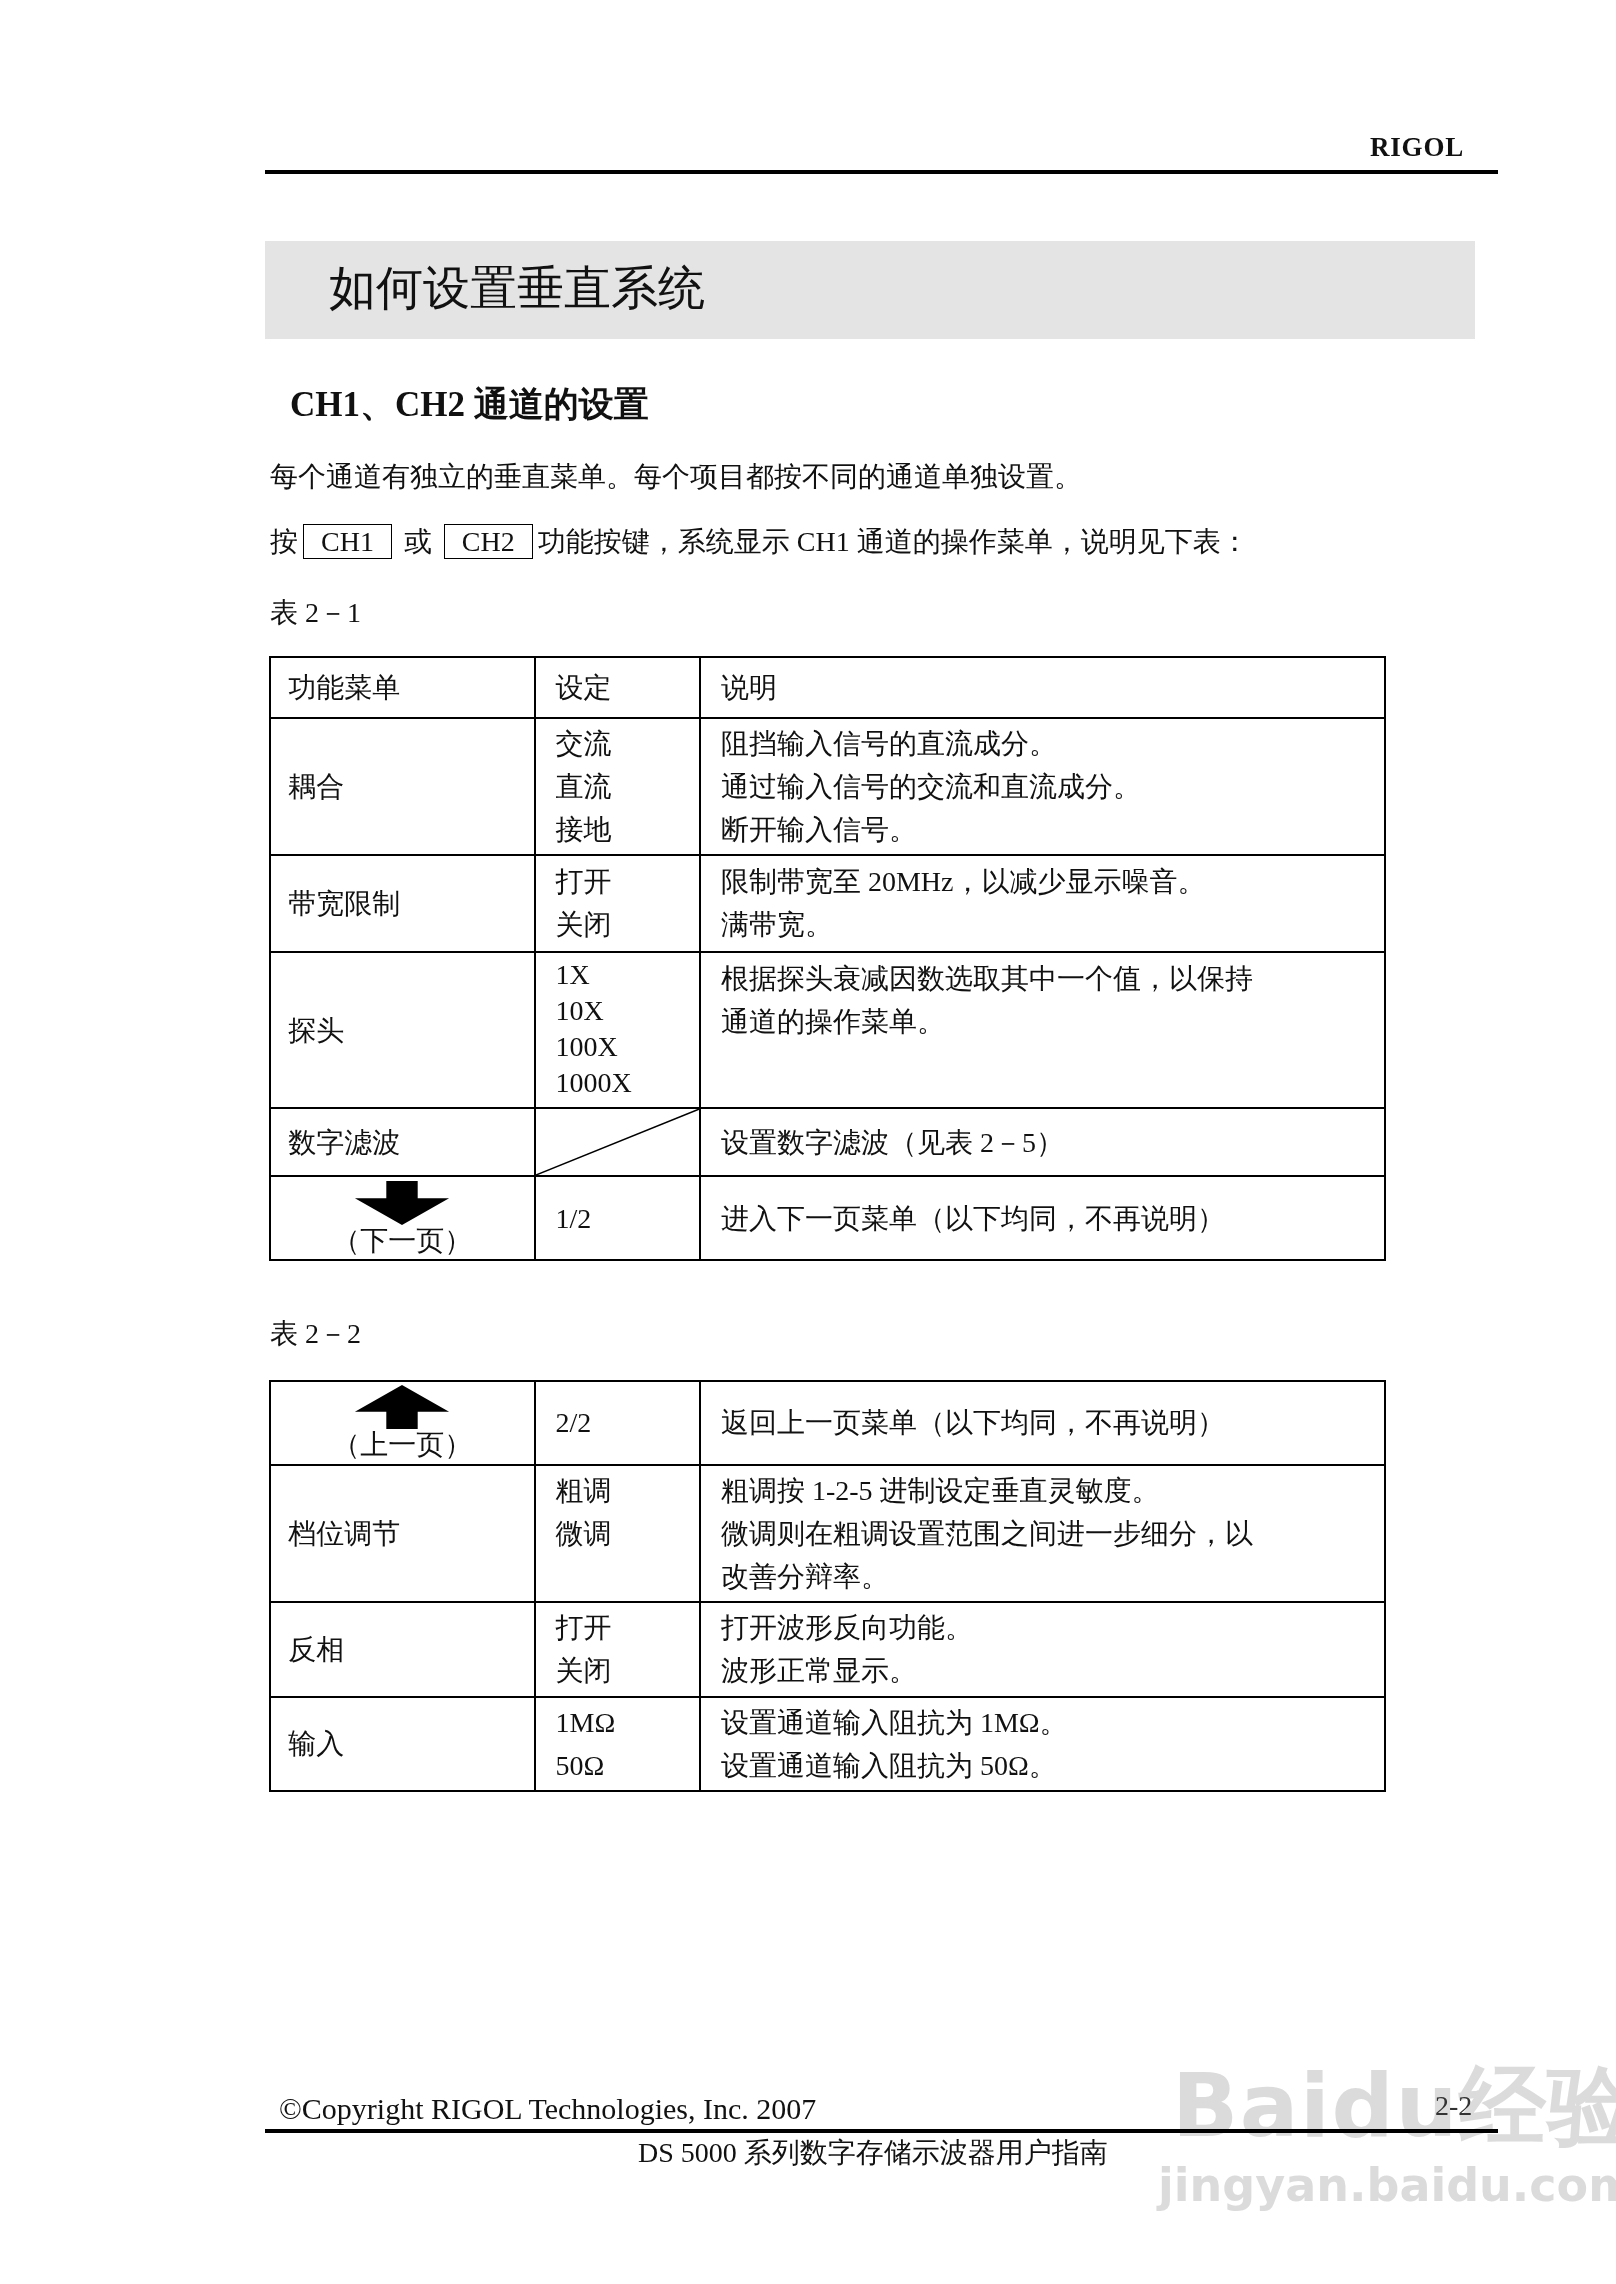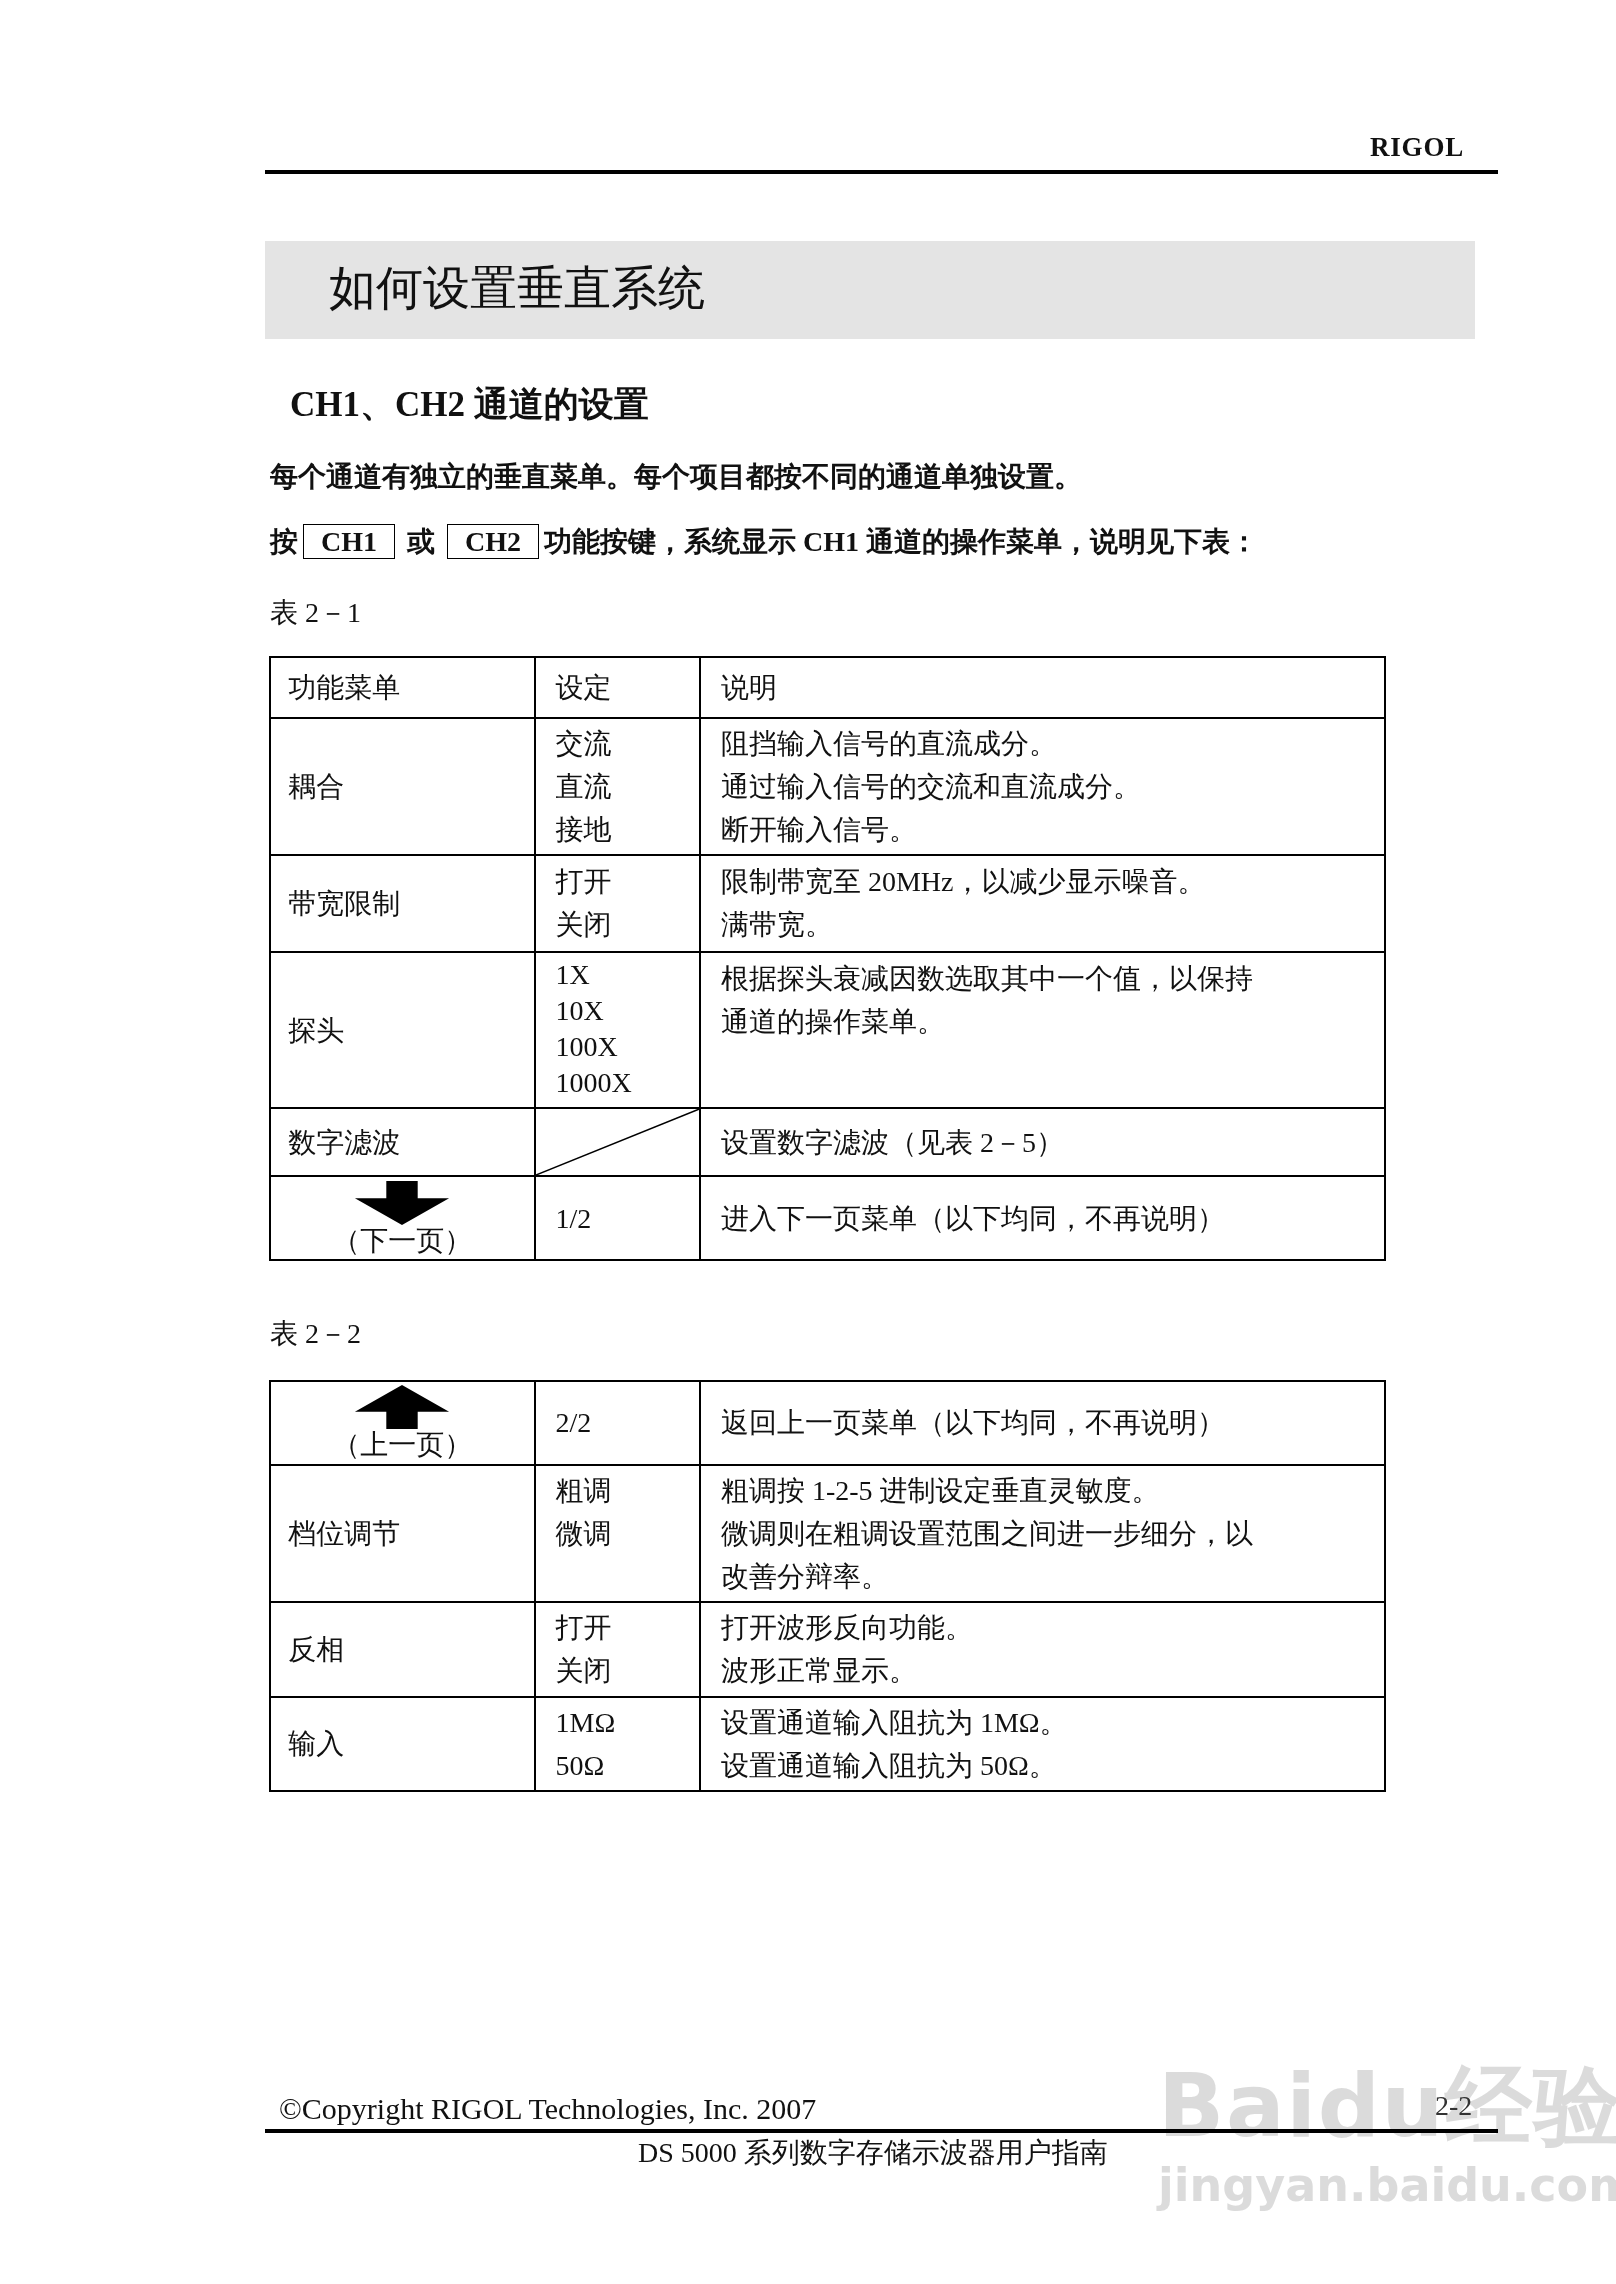--- a/index.html
+++ b/index.html
@@ -1,24 +1,24 @@
 <!DOCTYPE html>
 <html style="font-size:12.6px"><head>
 <meta charset="utf-8">
 <style>
   html, body { margin:0; padding:0; }
   body { width:1616px; height:2284px; background:#ffffff; position:relative; overflow:hidden;
          font-family:"Liberation Serif","DejaVu Serif",serif; color:#111; }
-  .abs { position:absolute; }
+  .abs { position:absolute;text-align:right; }
   .brand { left:1370px; top:132px; font-size:27px; font-weight:bold; letter-spacing:0.8px; }
   .header-rule { left:265px; top:170px; width:1233px; height:3.9px; background:#000; }
   .title-box { left:265px; top:241px; width:1210px; height:98px; background:#e4e4e4; }
   .title-text { left:329px; top:257px; font-family:"DejaVu Sans",sans-serif; font-size:47px; }
   .h2 { left:270px; top:381px; font-size:35px; font-weight:bold;margin-left:20px; }
-  .para { left:270px; font-size:28px; white-space:nowrap;font-weight:bold; }
+  .para { left:270px; font-size:28px; white-space:nowrap; }
   .key { display:inline-block; border:1.6px solid #000; padding:0 17.3px; line-height:33px; margin:0 4.7px; }
   .caption { left:270px; font-size:28px; }
   table.t { position:absolute; left:269px; border-collapse:collapse; font-size:28px; }
   table.t td { border:2.4px solid #000; vertical-align:middle; padding:3.2px 17.3px; line-height:43px; }
   table.t td.c2, table.t td.c3 { vertical-align:top;padding-left:20px; }
   td.c1 { width:228px; }
   td.c2 { width:126px; }
   td.c3 { width:646px; }
   .diag { position:relative; padding:0 !important; }
   .diag svg { position:absolute; left:0; top:0; width:100%; height:100%; }

